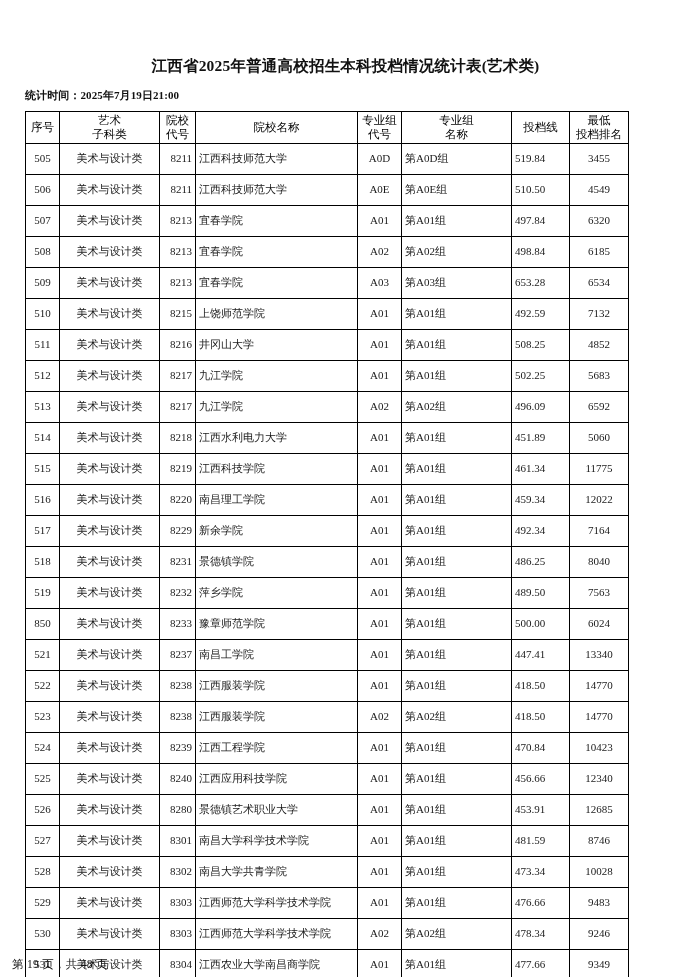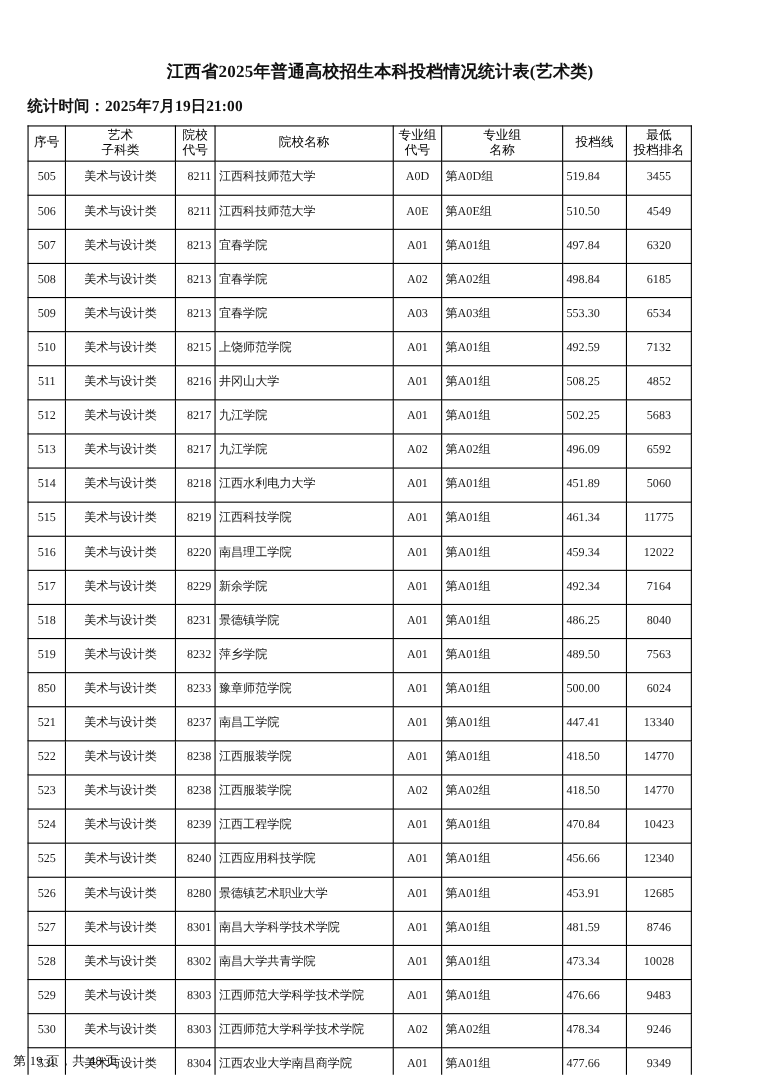--- a/index.html
+++ b/index.html
@@ -26,21 +26,21 @@
   .doc-title {
     text-align: center;
     font-size: 15.5px;
     font-weight: bold;
     letter-spacing: 0.2px;
     padding-top: 45px;
     line-height: 1.2;
     color: #111;
   }
   .stat-time {
-    font-size: 14px;
+    font-size: 11px;
     font-weight: bold;
     margin-top: 12px;
     margin-bottom: 8px;
     color: #111;
     letter-spacing: 0.1px;
   }
   table.main-table {
     width: 603px;
     border-collapse: collapse;
     table-layout: fixed;
@@ -190,21 +190,21 @@
           <td class="c-score">498.84</td>
           <td class="c-rank">6185</td>
         </tr>
         <tr>
           <td class="c-seq">509</td>
           <td class="c-subcat">美术与设计类</td>
           <td class="c-code">8213</td>
           <td class="c-school">宜春学院</td>
           <td class="c-gcode">A03</td>
           <td class="c-gname">第A03组</td>
-          <td class="c-score">553.30</td>
+          <td class="c-score">653.28</td>
           <td class="c-rank">6534</td>
         </tr>
         <tr>
           <td class="c-seq">510</td>
           <td class="c-subcat">美术与设计类</td>
           <td class="c-code">8215</td>
           <td class="c-school">上饶师范学院</td>
           <td class="c-gcode">A01</td>
           <td class="c-gname">第A01组</td>
           <td class="c-score">492.59</td>

